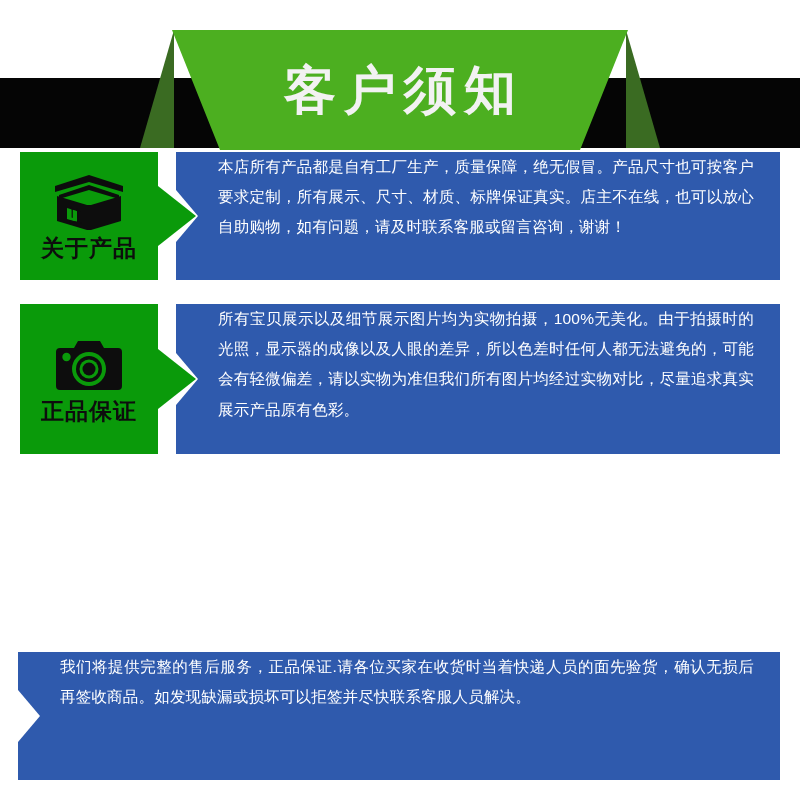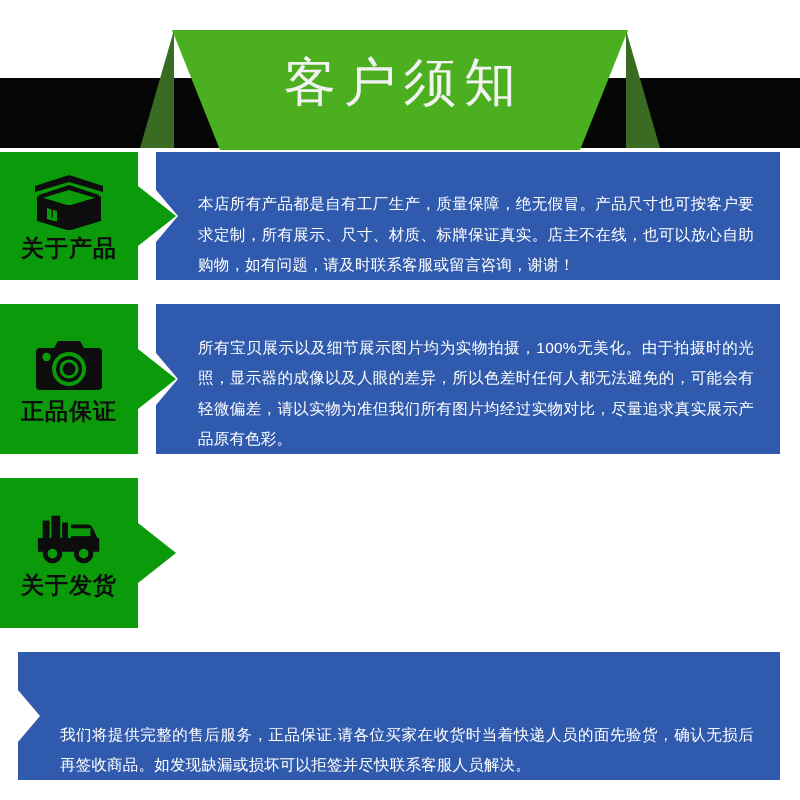--- a/index.html
+++ b/index.html
@@ -52,29 +52,29 @@
     top: 30px;
     width: 800px;
     height: 120px;
     background: #4caf20;
     -webkit-clip-path: polygon(21.5% 0%, 78.5% 0%, 72.5% 100%, 27.5% 100%);
     clip-path: polygon(21.5% 0%, 78.5% 0%, 72.5% 100%, 27.5% 100%);
   }
   .banner-title {
     position: absolute;
     left: 0;
-    top: 22px;
+    top: 30px;
     width: 800px;
     height: 120px;
     display: flex;
     align-items: center;
     justify-content: center;
     color: #f2f2f2;
     font-size: 52px;
-    font-weight: normal;
+    font-weight: bold;
     letter-spacing: 8px;
     text-indent: 8px;
     line-height: 1;
   }
 
   
   .rows {
     position: relative;
     width: 800px;
   }
@@ -83,20 +83,21 @@
     display: flex;
     align-items: stretch;
     margin-bottom: 24px;
     height: 128px;
   }
   .row-tall { height: 150px; }
   .row-last { margin-bottom: 0; }
 
   .card {
     position: relative;
+    margin-left: 20px;
     width: 138px;
     flex: 0 0 138px;
     background: #0a9a0a;
     display: flex;
     flex-direction: column;
     align-items: center;
     justify-content: center;
     z-index: 3;
   }
   .card::after {
@@ -128,21 +129,21 @@
     line-height: 1;
   }
 
   .panel {
     position: relative;
     margin-left: 18px;
     margin-right: 20px;
     flex: 1 1 auto;
     background: #2f5aad;
     display: flex;
-    align-items: flex-end;
+    align-items: flex-start;
     z-index: 1;
   }
   .panel::before {
     content: "";
     position: absolute;
     left: 0;
     top: 50%;
     transform: translateY(-50%);
     width: 0;
     height: 0;
@@ -215,39 +216,20 @@
         </svg>
       </div>
       <div class="card-label">正品保证</div>
     </div>
     <div class="panel">
       <div class="panel-text"> 所有宝贝展示以及细节展示图片均为实物拍摄，100%无美化。由于拍摄时的光照，显示器的成像以及人眼的差异，所以色差时任何人都无法避免的，可能会有轻微偏差，请以实物为准但我们所有图片均经过实物对比，尽量追求真实展示产品原有色彩。</div>
     </div>
   </div>
 
   <div class="row row-tall">
-    <div class="card">
-      <div class="card-icon">
-        <svg width="76" height="56" viewBox="0 0 76 56">
-          <g fill="#0d0d0d">
-            <rect x="11" y="8" width="7" height="18"></rect>
-            <rect x="20" y="3" width="9" height="23"></rect>
-            <rect x="31" y="10" width="6" height="16"></rect>
-            <path d="M40 12 L57 12 Q61 12 63 17 L67 26 L40 26 Z"></path>
-            <path d="M6 26 L69 26 L69 40 L6 40 Z"></path>
-            <rect x="38" y="16" width="22" height="8" fill="#0a9a0a"></rect>
-          </g>
-          <circle cx="21" cy="42" r="10" fill="#0d0d0d"></circle>
-          <circle cx="21" cy="42" r="5" fill="#0a9a0a"></circle>
-          <circle cx="53" cy="42" r="10" fill="#0d0d0d"></circle>
-          <circle cx="53" cy="42" r="5" fill="#0a9a0a"></circle>
-        </svg>
-      </div>
-      <div class="card-label">关于发货</div>
-    </div>
   </div>
 
   <div class="row row-last">
     <div class="panel">
       <div class="panel-text"> 我们将提供完整的售后服务，正品保证.请各位买家在收货时当着快递人员的面先验货，确认无损后再签收商品。如发现缺漏或损坏可以拒签并尽快联系客服人员解决。</div>
     </div>
   </div>
 
 </div>
 

